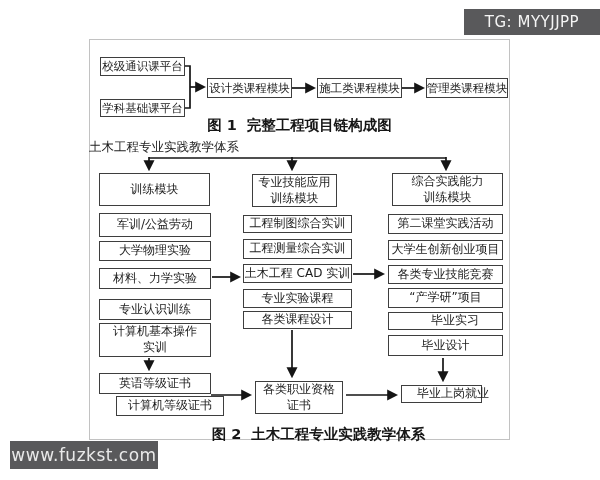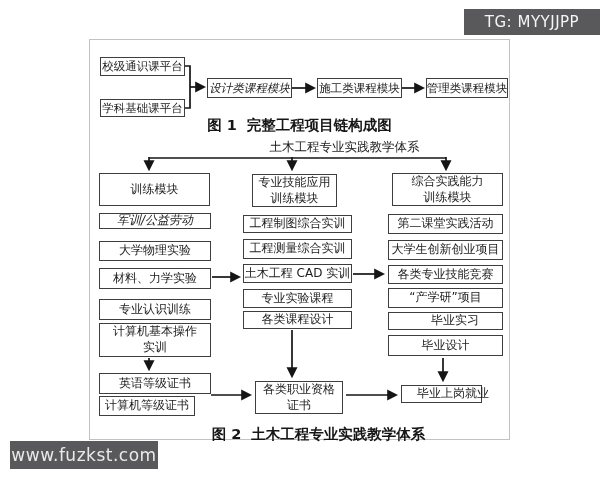--- a/index.html
+++ b/index.html
@@ -26,22 +26,22 @@
     border:1.5px solid #3e3e3e;
     display:flex;flex-direction:column;align-items:center;justify-content:center;
     text-align:center;font-size:12px;line-height:1.3;white-space:nowrap;
   }
   .node-s{font-size:11.5px;}
   .caption{
     position:absolute;left:89px;width:421px;text-align:center;
     font-weight:bold;font-size:14.5px;white-space:pre;color:#161616;
   }
   .subtitle{
-    position:absolute;left:89px;width:421px;text-align:center;
-    font-size:12.5px;color:#1c1c1c;white-space:pre;margin-left:45px;
+    position:absolute;left:89px;width:421px;text-align:left;
+    font-size:12.5px;color:#1c1c1c;white-space:pre;
   }
 </style>
 </head>
 <body>
 
 <div class="badge" id="tg-badge">TG: MYYJJPP</div>
 <div class="badge" id="site-badge">www.fuzkst.com</div>
 
 <div id="panel"></div>
 
@@ -65,47 +65,47 @@
     <line x1="149" y1="358" x2="149" y2="369" marker-end="url(#ah)"></line>
     <line x1="292" y1="330" x2="292" y2="376" marker-end="url(#ah)"></line>
     <line x1="443" y1="358" x2="443" y2="380" marker-end="url(#ah)"></line>
     <line x1="211" y1="395" x2="250" y2="395" marker-end="url(#ah)"></line>
     <line x1="346" y1="395" x2="396" y2="395" marker-end="url(#ah)"></line>
   </g>
 </svg>
 
 <div class="node node-s" style="left:100px;top:57px;width:85px;height:19px;">校级通识课平台</div>
 <div class="node node-s" style="left:100px;top:99px;width:85px;height:18px;">学科基础课平台</div>
-<div class="node node-s" style="left:207px;top:78px;width:85px;height:20px;font-style:italic;">设计类课程模块</div>
+<div class="node node-s" style="left:207px;top:78px;width:85px;height:20px;">设计类课程模块</div>
 <div class="node node-s" style="left:317px;top:78px;width:85px;height:20px;">施工类课程模块</div>
 <div class="node node-s" style="left:426px;top:78px;width:82px;height:20px;">管理类课程模块</div>
 <div class="caption" style="top:116px;">图 1  完整工程项目链构成图</div>
 
 <div class="subtitle" style="top:139px;">土木工程专业实践教学体系</div>
 
 <div class="node" style="left:99px;top:173px;width:111px;height:33px;">训练模块</div>
 <div class="node" style="left:252px;top:174px;width:85px;height:33px;">
   <span>专业技能应用</span>
   <span>训练模块</span>
 </div>
 <div class="node" style="left:392px;top:173px;width:111px;height:33px;">
   <span>综合实践能力</span>
   <span>训练模块</span>
 </div>
 
-<div class="node" style="left:99px;top:213px;width:112px;height:16px;font-style:italic;">军训/公益劳动</div>
+<div class="node" style="left:99px;top:213px;width:112px;height:24px;">军训/公益劳动</div>
 <div class="node" style="left:99px;top:241px;width:112px;height:20px;">大学物理实验</div>
 <div class="node" style="left:99px;top:268px;width:112px;height:21px;">材料、力学实验</div>
 <div class="node" style="left:99px;top:299px;width:112px;height:21px;">专业认识训练</div>
 <div class="node" style="left:99px;top:323px;width:112px;height:34px;">
   <span>计算机基本操作</span>
   <span>实训</span>
 </div>
 <div class="node" style="left:99px;top:373px;width:112px;height:21px;">英语等级证书</div>
-<div class="node" style="left:99px;top:396px;width:96px;height:20px;text-align:center;">计算机等级证书</div>
+<div class="node" style="left:116px;top:396px;width:108px;height:20px;text-align:center;">计算机等级证书</div>
 
 <div class="node" style="left:243px;top:215px;width:109px;height:18px;">工程制图综合实训</div>
 <div class="node" style="left:243px;top:239px;width:109px;height:20px;">工程测量综合实训</div>
 <div class="node" style="left:243px;top:264px;width:109px;height:19px;">土木工程 CAD 实训</div>
 <div class="node" style="left:243px;top:289px;width:109px;height:19px;">专业实验课程</div>
 <div class="node" style="left:243px;top:311px;width:109px;height:18px;">各类课程设计</div>
 <div class="node" style="left:255px;top:381px;width:88px;height:33px;text-align:right;">
   <span>各类职业资格</span>
   <span>证书</span>
 </div>

